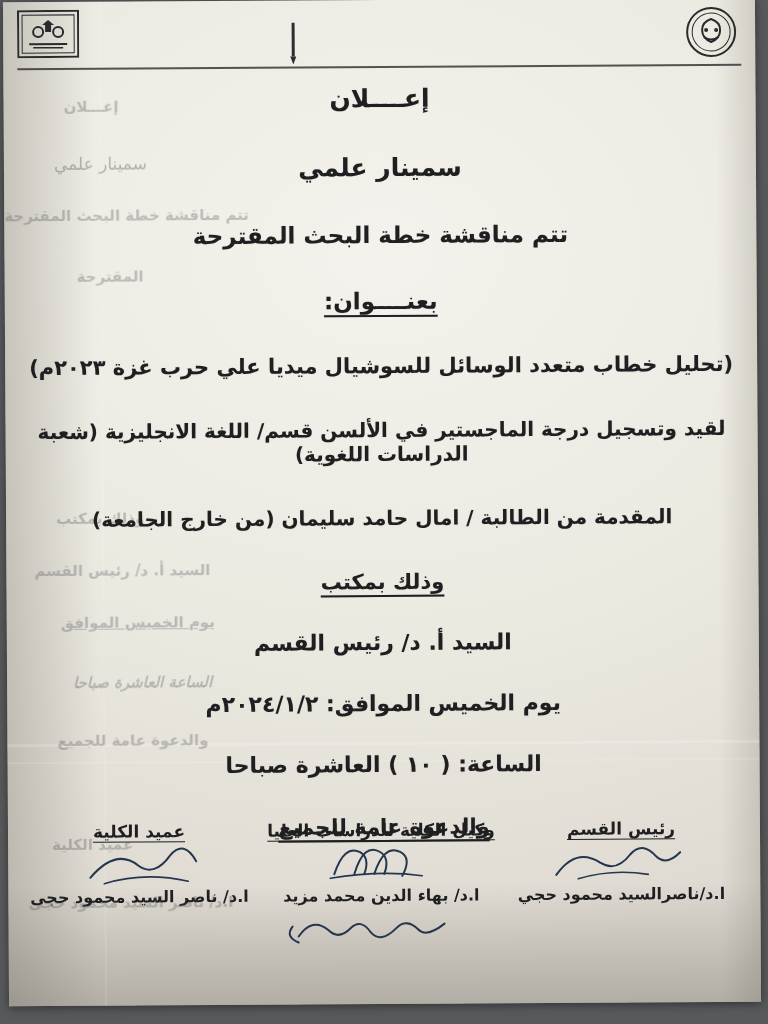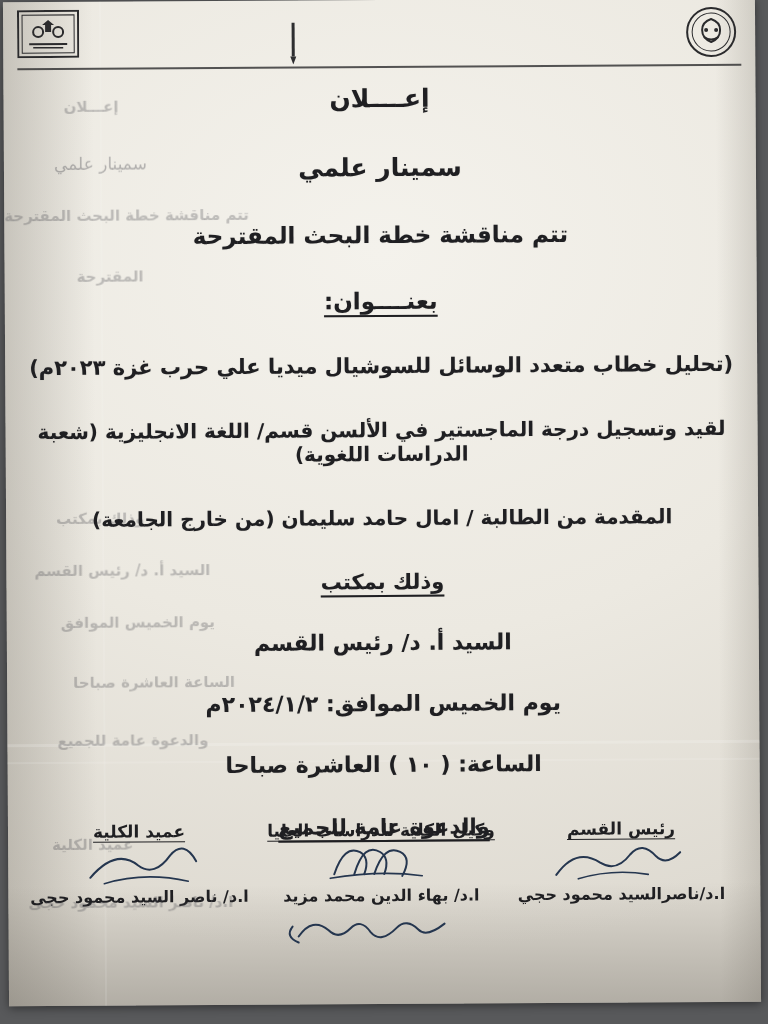--- a/index.html
+++ b/index.html
@@ -180,22 +180,22 @@
     <div class="crease" style="left:0;top:742px;width:752px;height:3px;opacity:.5;"></div>
     <div class="crease" style="left:0;top:760px;width:752px;height:2px;opacity:.35;"></div>
     <div class="crease" style="left:96px;top:0;width:2px;height:1004px;opacity:.30;"></div>
 
     <div class="ghost" style="left:60px;top:96px;text-align:center;">إعـــلان</div>
     <div class="ghost-hand" style="left:50px;top:152px;">سمينار علمي</div>
     <div class="ghost" style="left:0px;top:205px;">تتم مناقشة خطة البحث المقترحة</div>
     <div class="ghost" style="left:72px;top:266px;">المقترحة</div>
     <div class="ghost" style="left:50px;top:508px;">وذلك بمكتب</div>
     <div class="ghost" style="left:28px;top:560px;">السيد أ. د/ رئيس القسم</div>
-    <div class="ghost" style="left:54px;top:612px;">يوم الخميس الموافق</div>
-    <div class="ghost" style="left:66px;top:672px;">الساعة العاشرة صباحا</div>
+    <div class="ghost" style="left:54px;top:612px;text-decoration:underline;">يوم الخميس الموافق</div>
+    <div class="ghost" style="left:66px;top:672px;font-style:italic;">الساعة العاشرة صباحا</div>
     <div class="ghost" style="left:50px;top:730px;">والدعوة عامة للجميع</div>
 
     <div class="logo logo-left">
       <svg width="62" height="48" viewBox="0 0 62 48">
         <rect x="1" y="1" width="60" height="46" fill="none" stroke="#2b2b2d" stroke-width="2"></rect>
         <rect x="5" y="5" width="52" height="38" fill="none" stroke="#2b2b2d" stroke-width="1"></rect>
         <g fill="#2b2b2d">
           <path d="M31 10 l6 5 -3 0 0 7 -6 0 0-7 -3 0 z"></path>
           <circle cx="21" cy="22" r="5" fill="none" stroke="#2b2b2d" stroke-width="2"></circle>
           <circle cx="41" cy="22" r="5" fill="none" stroke="#2b2b2d" stroke-width="2"></circle>

